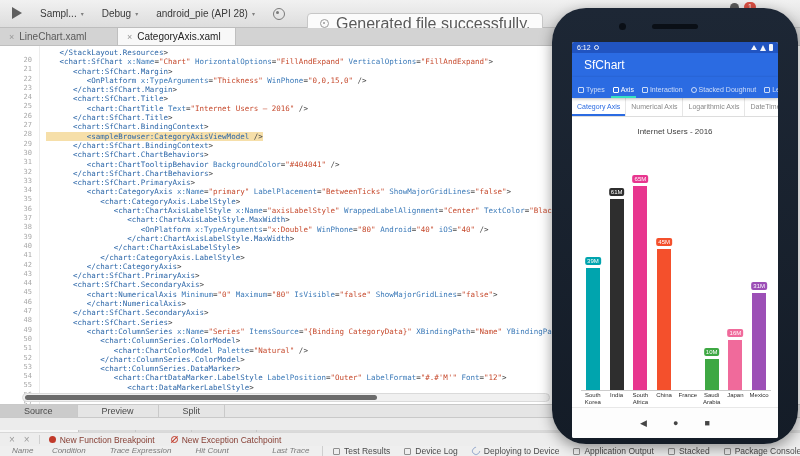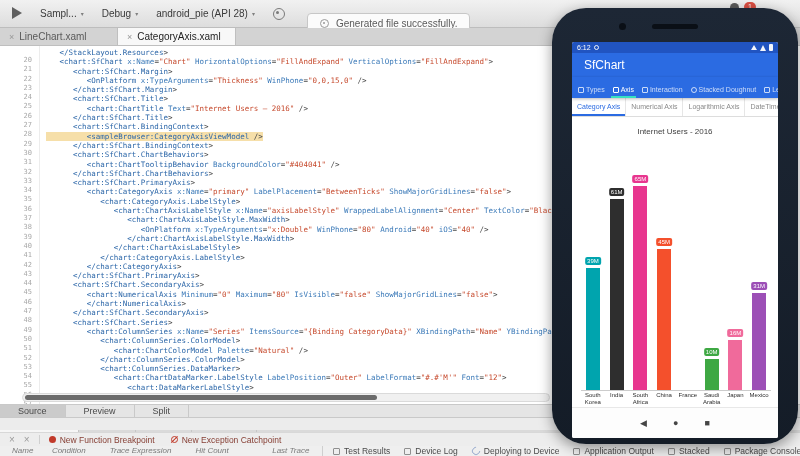--- a/index.html
+++ b/index.html
@@ -6,21 +6,21 @@
   body{width:800px;height:456px;overflow:hidden;background:#ECECEC;font-family:"Liberation Sans",sans-serif;}
   .ide{position:relative;width:800px;height:456px;overflow:hidden;}
 
   
   .toolbar{position:absolute;left:0;top:0;width:800px;height:28px;background:linear-gradient(#F1F1F1,#DDDDDD);border-bottom:1px solid #BDBDBD;box-sizing:border-box;display:flex;align-items:center;padding:0 12px;gap:18px;}
   .play-tri{width:0;height:0;border-top:6px solid transparent;border-bottom:6px solid transparent;border-left:10px solid #5F5F5F;display:inline-block;}
   .combo{display:flex;align-items:center;gap:4px;font-size:10px;color:#3A3A3A;white-space:nowrap;}
   .combo .chev{font-size:6px;color:#808080;}
   .gearbtn{width:12px;height:12px;border:1.5px solid #7A7A7A;border-radius:50%;position:relative;box-sizing:border-box;}
   .gearbtn::after{content:'';position:absolute;left:2.5px;top:2.5px;width:3px;height:3px;background:#7A7A7A;border-radius:50%;}
-  .notif{display:flex;align-items:center;gap:7px;height:20px;background:#FBFBFB;border:1px solid #C7C7C7;border-radius:4px;padding:0 12px;font-size:10px;color:#5A5A5A;margin-left:4px;white-space:nowrap;margin-top:20px;}
+  .notif{display:flex;align-items:center;gap:7px;height:20px;background:#FBFBFB;border:1px solid #C7C7C7;border-radius:4px;padding:0 12px;font-size:16px;color:#5A5A5A;margin-left:4px;white-space:nowrap;margin-top:20px;}
   .notif-ico{width:9px;height:9px;border:1px solid #9A9A9A;border-radius:50%;position:relative;box-sizing:border-box;}
   .notif-ico::after{content:'';position:absolute;left:2px;top:2px;width:2px;height:2px;background:#9A9A9A;border-radius:50%;}
   .toolbar-right{position:absolute;right:44px;top:2px;display:flex;align-items:center;gap:5px;}
   .bell{width:9px;height:9px;background:#5B5B5B;border-radius:50% 50% 2px 2px;display:inline-block;}
   .badge{min-width:10px;height:10px;background:#D94F43;color:#FFF;font-size:7px;line-height:10px;border-radius:5px;text-align:center;padding:0 1px;}
 
   
   .tabbar{position:absolute;left:0;top:28px;width:800px;height:18px;background:#D3D3D3;border-bottom:1px solid #BFBFBF;box-sizing:border-box;display:flex;}
   .etab{display:flex;align-items:center;gap:5px;width:118px;box-sizing:border-box;padding:0 9px;font-size:10px;color:#5A5A5A;border-right:1px solid #BFBFBF;}
   .etab.active{background:#F8F8F8;color:#1E1E1E;}
@@ -35,21 +35,21 @@
   .cl{height:9.3px;}
   .tg{color:#2B66A8;}
   .at{color:#3A79B8;}
   .st{color:#C6492C;}
   .hlspan{background:#F6DFA9;}
   .hs-track{position:absolute;left:22px;bottom:2px;width:528px;height:9px;background:#F0F0F0;border:1px solid #DADADA;border-radius:5px;box-sizing:border-box;}
   .hs-thumb{position:absolute;left:2px;top:1px;width:352px;height:5px;background:#6B6B6B;border-radius:3px;}
 
   
   .viewbar{position:absolute;left:0;top:404px;width:800px;height:14px;background:#E5E5E5;border-top:1px solid #C9C9C9;border-bottom:1px solid #C9C9C9;box-sizing:border-box;display:flex;font-size:9px;color:#4A4A4A;}
-  .vbtn{padding:0 18px;line-height:12px;border-right:1px solid #C9C9C9;}
+  .vbtn{padding:0 24px;line-height:12px;border-right:1px solid #C9C9C9;}
   .vbtn.active{background:#CBCBCB;}
   .padtabs{position:absolute;left:0;top:430px;width:800px;height:14px;background:#DADADA;display:flex;font-size:9px;color:#555;}
   .ptab{display:flex;align-items:center;gap:4px;padding:0 10px;border-right:1px solid #C6C6C6;}
   .ptab.active{background:#F6F6F6;color:#222;}
   [data-name="breakpoints-icon"]{width:6px;height:6px;border-radius:50%;background:#5A6570;display:inline-block;}
   [data-name="locals-icon"]{width:6px;height:6px;background:#8D9CAB;border-radius:1px;display:inline-block;}
   [data-name="watch-icon"]{width:6px;height:6px;border:1.5px solid #8D9CAB;border-radius:50%;box-sizing:border-box;display:inline-block;}
   [data-name="threads-icon"]{width:7px;height:6px;background:repeating-linear-gradient(#8D9CAB 0 1px,transparent 1px 2.5px);display:inline-block;}
   .padbar{position:absolute;left:0;top:432px;width:800px;height:14px;background:#EDEDED;border-top:1px solid #D8D8D8;box-sizing:border-box;display:flex;align-items:center;gap:9px;padding:0 9px;}
   .xic{color:#9C9C9C;font-size:10px;line-height:13px;}

